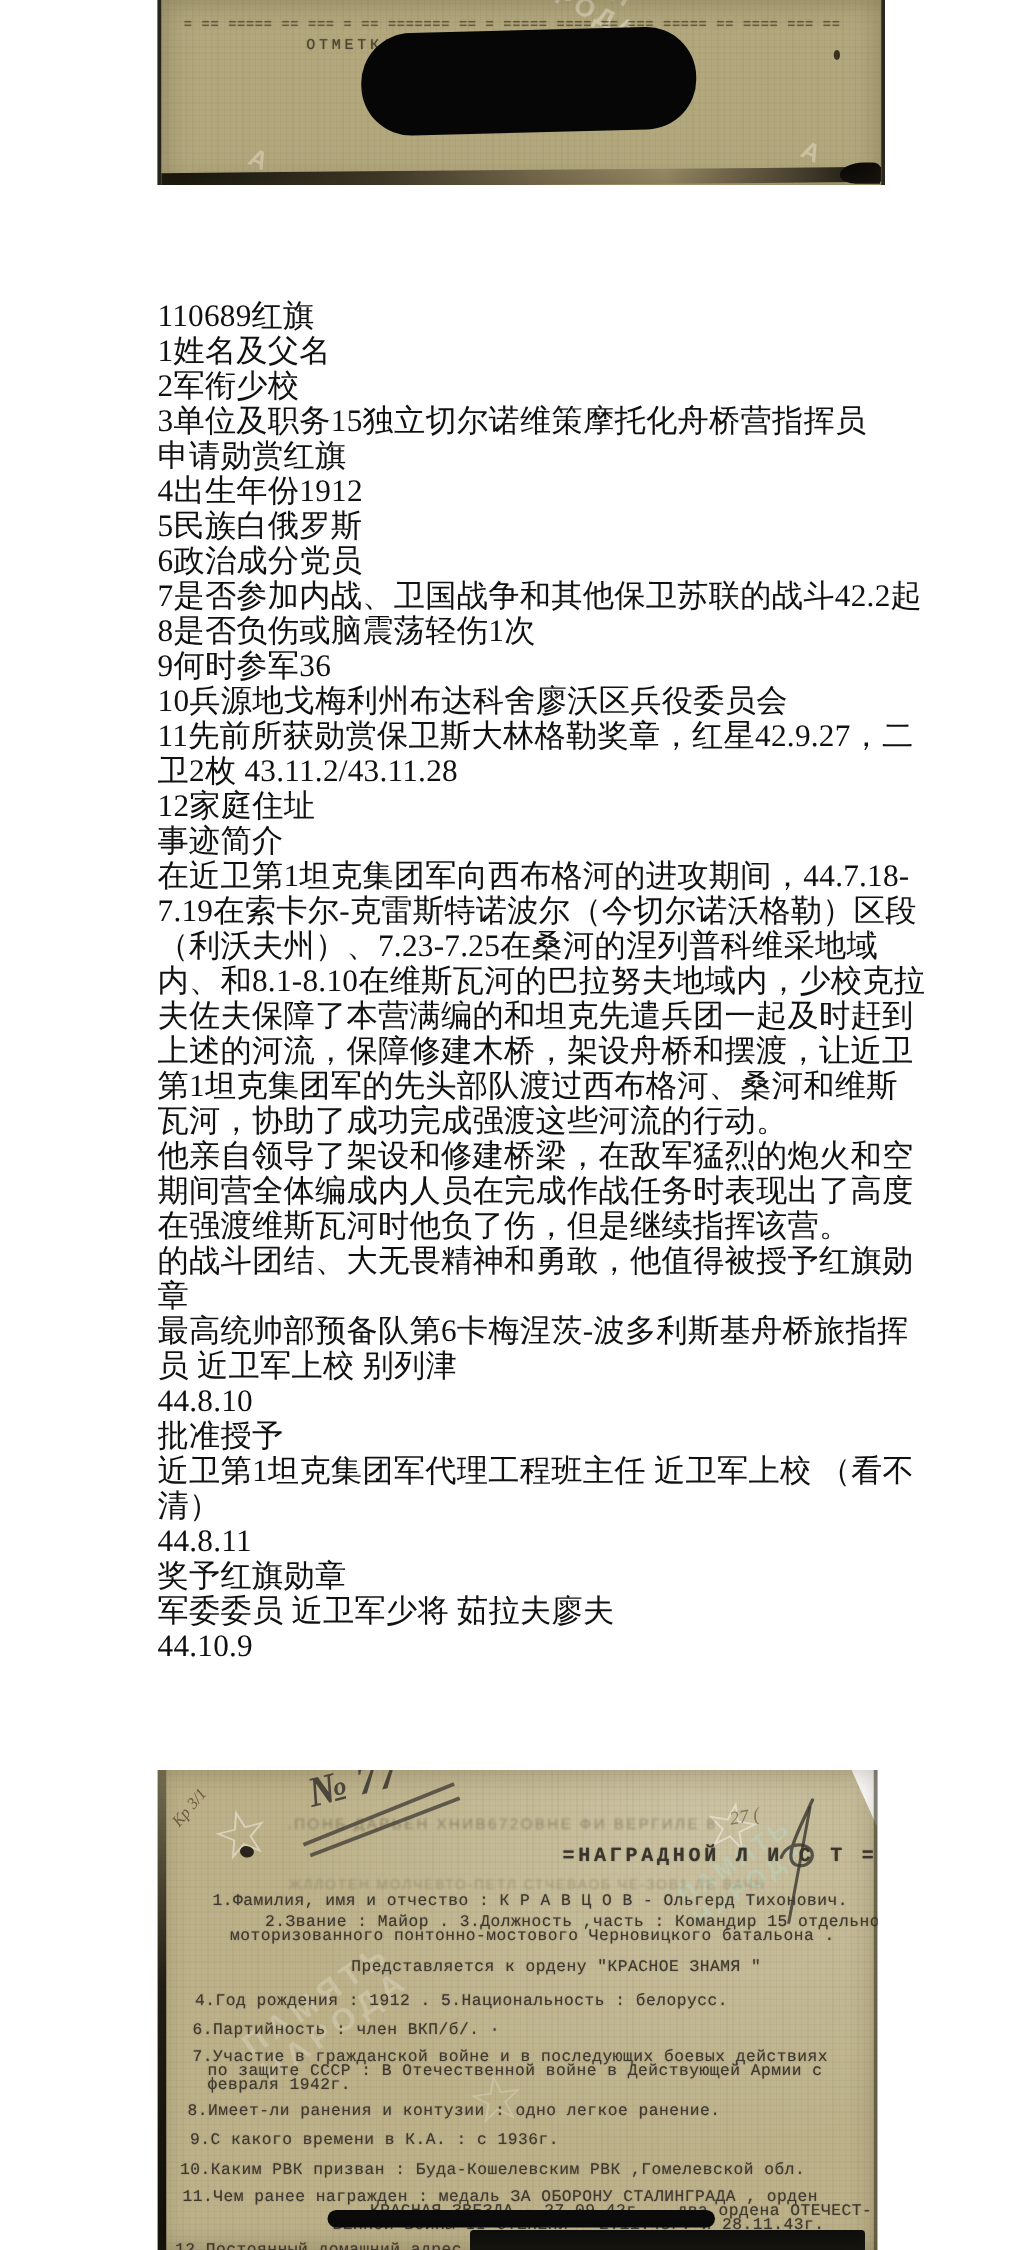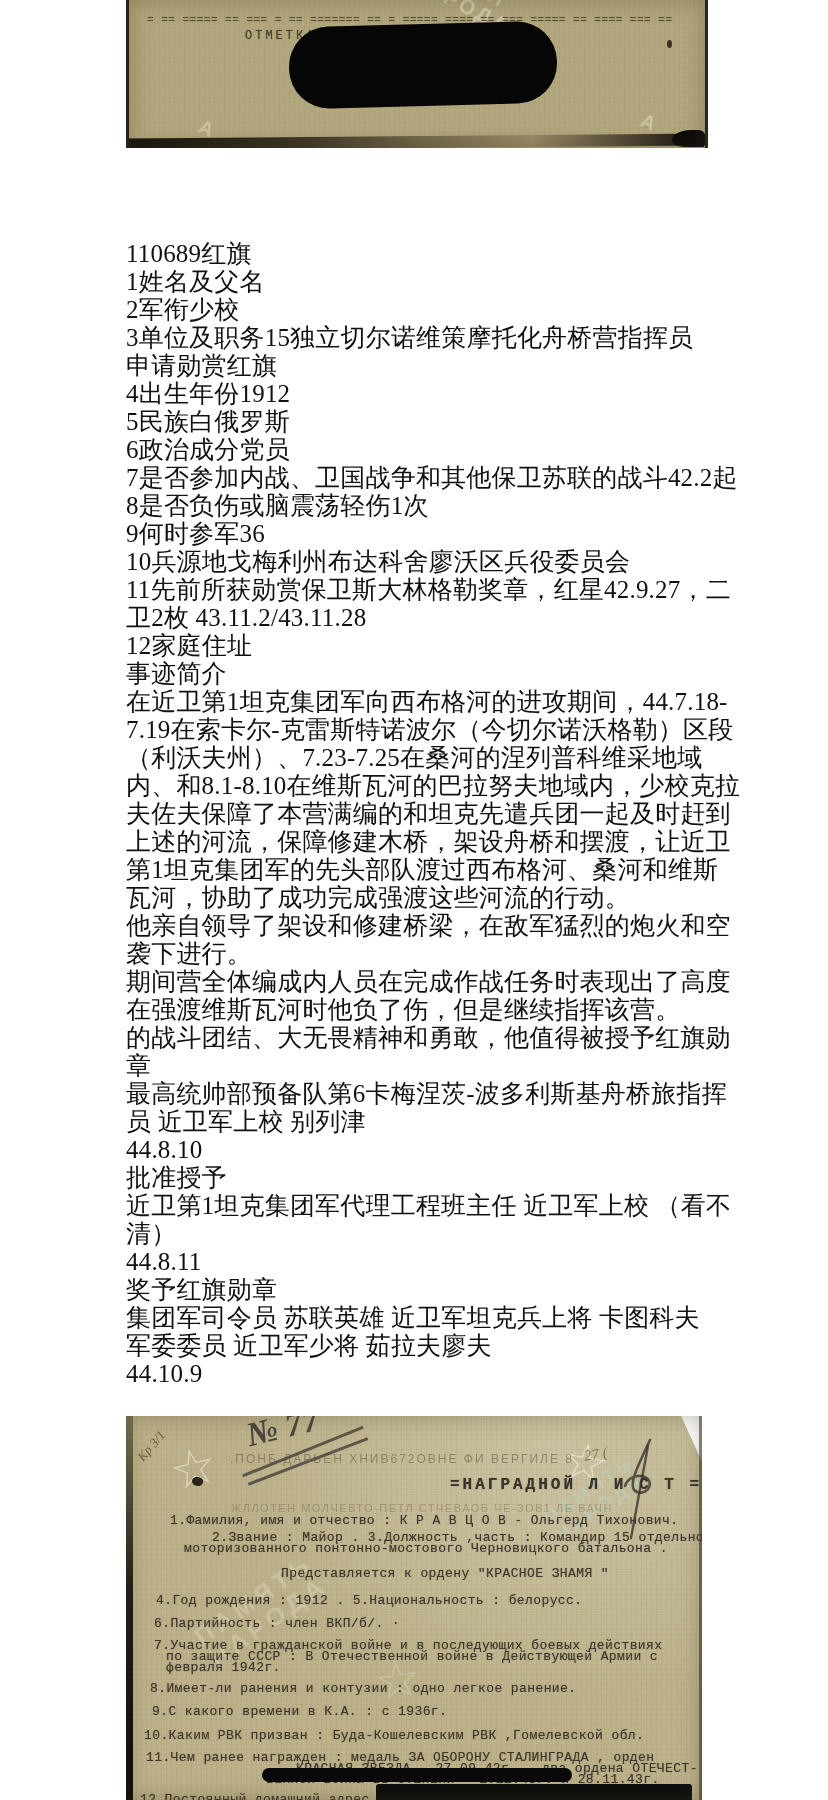--- a/index.html
+++ b/index.html
@@ -136,34 +136,32 @@
     <div class="cn-line">事迹简介</div>
     <div class="cn-line">在近卫第1坦克集团军向西布格河的进攻期间，44.7.18-</div>
     <div class="cn-line">7.19在索卡尔-克雷斯特诺波尔（今切尔诺沃格勒）区段</div>
     <div class="cn-line">（利沃夫州）、7.23-7.25在桑河的涅列普科维采地域</div>
     <div class="cn-line">内、和8.1-8.10在维斯瓦河的巴拉努夫地域内，少校克拉</div>
     <div class="cn-line">夫佐夫保障了本营满编的和坦克先遣兵团一起及时赶到</div>
     <div class="cn-line">上述的河流，保障修建木桥，架设舟桥和摆渡，让近卫</div>
     <div class="cn-line">第1坦克集团军的先头部队渡过西布格河、桑河和维斯</div>
     <div class="cn-line">瓦河，协助了成功完成强渡这些河流的行动。</div>
     <div class="cn-line">他亲自领导了架设和修建桥梁，在敌军猛烈的炮火和空</div>
-    <div class="cn-line">袭下进行。</div>
     <div class="cn-line">期间营全体编成内人员在完成作战任务时表现出了高度</div>
     <div class="cn-line">在强渡维斯瓦河时他负了伤，但是继续指挥该营。</div>
     <div class="cn-line">的战斗团结、大无畏精神和勇敢，他值得被授予红旗勋</div>
     <div class="cn-line">章</div>
     <div class="cn-line">最高统帅部预备队第6卡梅涅茨-波多利斯基舟桥旅指挥</div>
     <div class="cn-line">员 近卫军上校 别列津</div>
     <div class="cn-line">44.8.10</div>
     <div class="cn-line">批准授予</div>
     <div class="cn-line">近卫第1坦克集团军代理工程班主任 近卫军上校 （看不</div>
     <div class="cn-line">清）</div>
     <div class="cn-line">44.8.11</div>
     <div class="cn-line">奖予红旗勋章</div>
-    <div class="cn-line">集团军司令员 苏联英雄 近卫军坦克兵上将 卡图科夫</div>
     <div class="cn-line">军委委员 近卫军少将 茹拉夫廖夫</div>
     <div class="cn-line">44.10.9</div>
   </div>
 
 <div class="paper scan-bottom">
   <div class="tex"></div>
 
   <div class="star star1">☆</div>
   <div class="star star2">☆</div>
   <div class="star star3">☆</div>

